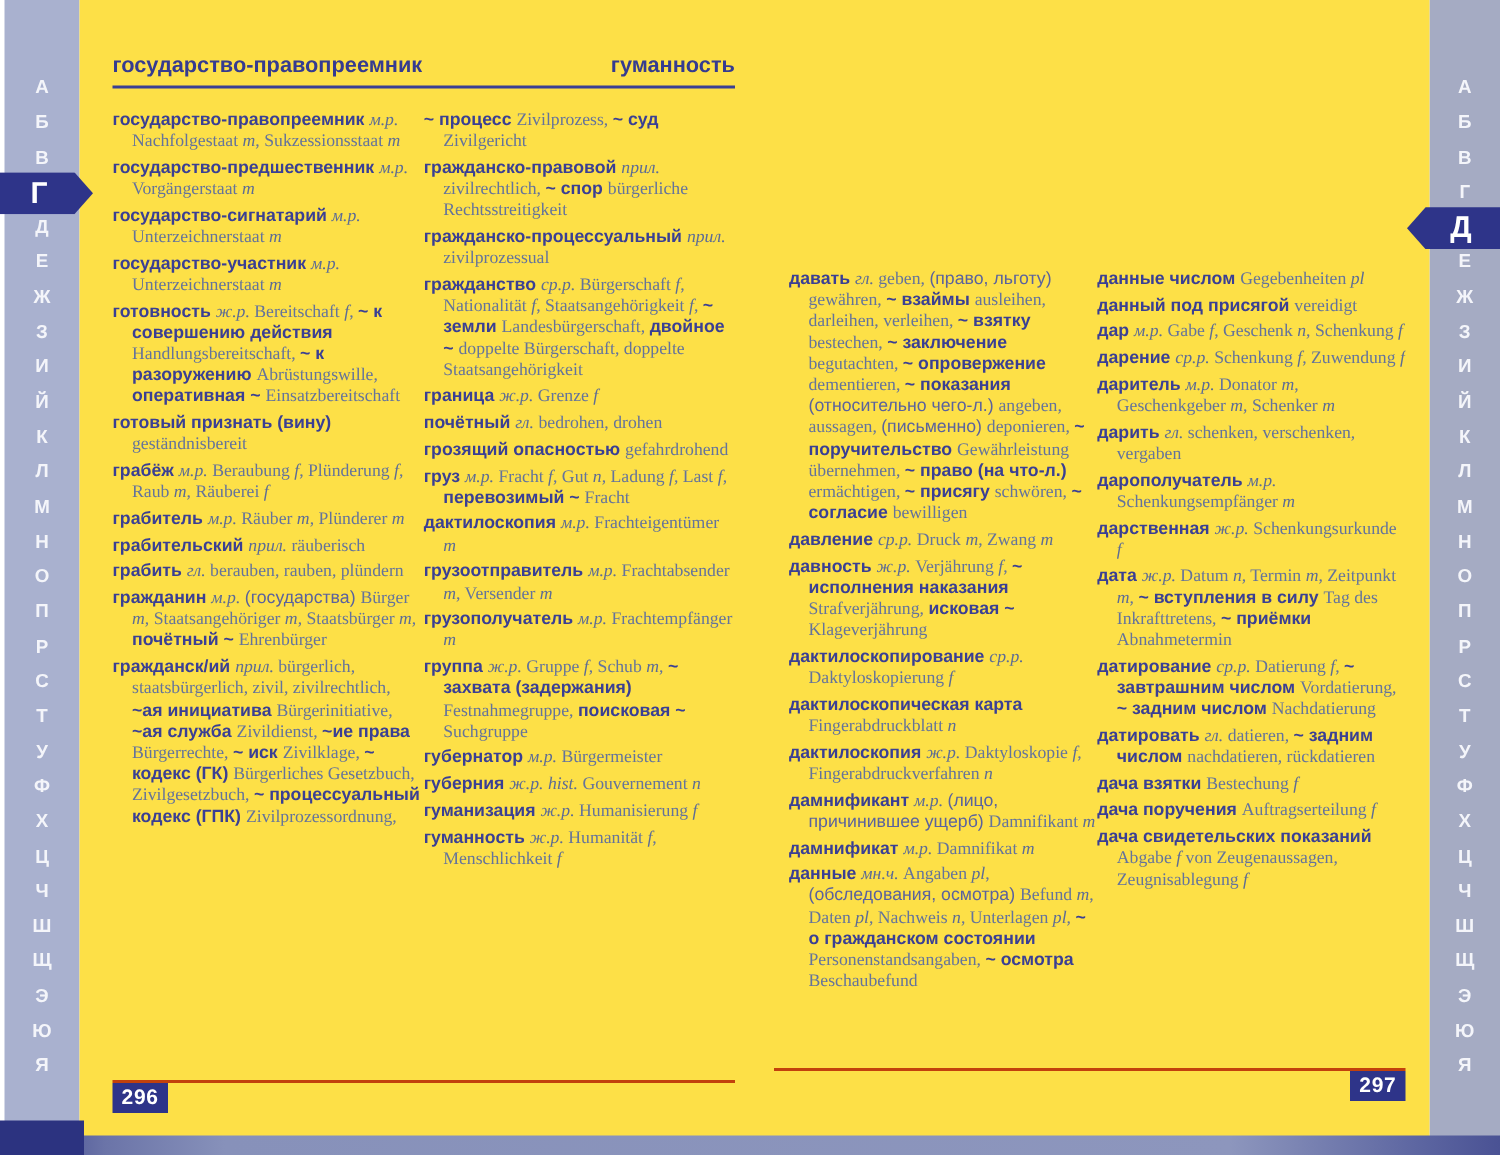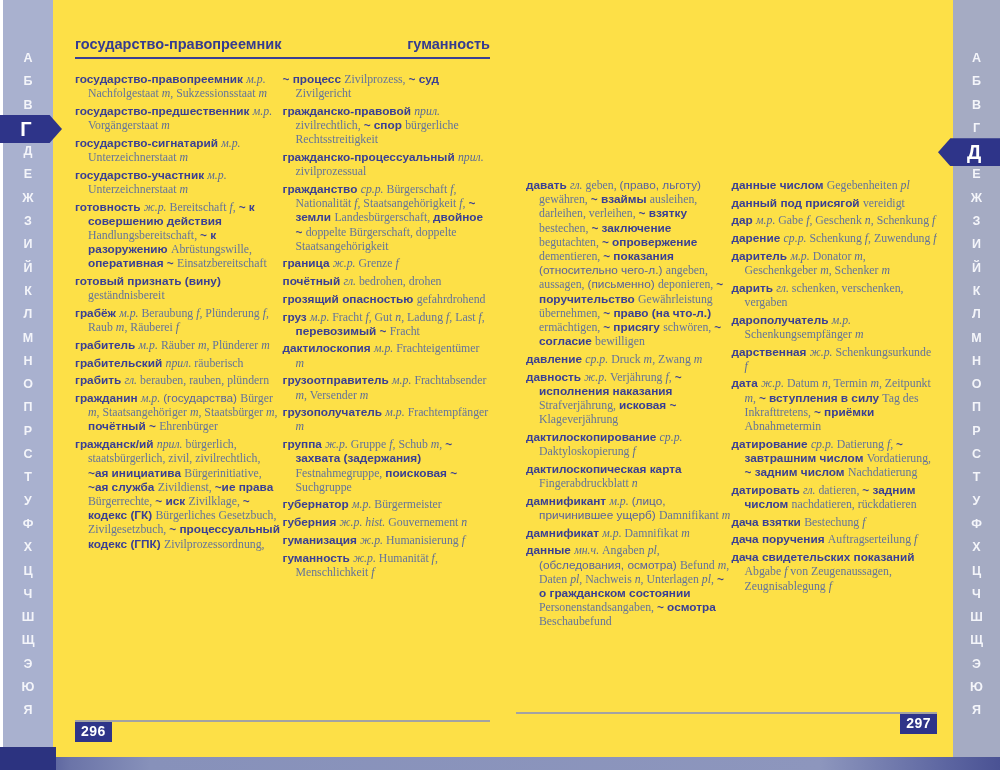--- a/index.html
+++ b/index.html
@@ -33,21 +33,21 @@
   .col{flex:1;min-width:0;}
   .entry{font-size:11.8px;line-height:14.2px;margin-bottom:3.5px;
     padding-left:13px;text-indent:-13px;color:#3a3f94;}
   .s-h{font-weight:700;color:#3a3f94;}
   .s-l{font-family:"Liberation Serif",serif;font-style:italic;color:#5d6c95;}
   .s-t{font-family:"Liberation Serif",serif;color:#64739c;}
   .s-r{color:#5a629e;}
   
   .bigletter{margin:30px 0 0 38px;height:146px;}
   
-  .footer{position:absolute;left:22px;right:10px;bottom:48px;border-top:2px solid #a3a3a3;}
+  .footer{position:absolute;left:22px;right:10px;bottom:48px;border-top:2px solid #c2410c;}
   .page-right .footer{left:16px;right:16px;bottom:56px;}
   .pagenum{position:absolute;top:0;background:#2e3489;color:#fff;font-weight:700;
     font-size:14px;padding:1px 6px 3px;letter-spacing:.5px;}
   .pagenum-left{left:0;}
   .pagenum-right{right:0;}
   
   .scan-bottom{position:absolute;left:0;right:0;bottom:0;height:13px;z-index:5;
     background:linear-gradient(90deg,#323a86 0%,#6b74a8 7%,#8791ba 15%,#8d96bd 82%,#5b64a0 95%,#4a5294 100%);}
   .scan-corner-left{position:absolute;left:0;bottom:0;width:56px;height:23px;background:#2c3380;z-index:6;}
 </style>
@@ -171,20 +171,21 @@
   </div>
 
   <div class="page page-right">
     <div class="cols">
       <div class="col" id="rp-c1">
           <div class="entry"><span class="s-h">давать </span><span class="s-l">гл. </span><span class="s-t">geben, </span><span class="s-r">(право, льготу) </span><span class="s-t">gewähren, </span><span class="s-h">~ взаймы </span><span class="s-t">ausleihen, darleihen, verleihen, </span><span class="s-h">~ взятку </span><span class="s-t">bestechen, </span><span class="s-h">~ заключение </span><span class="s-t">begutachten, </span><span class="s-h">~ опровержение </span><span class="s-t">dementieren, </span><span class="s-h">~ показания </span><span class="s-r">(относительно чего-л.) </span><span class="s-t">angeben, aussagen, </span><span class="s-r">(письменно) </span><span class="s-t">deponieren, </span><span class="s-h">~ поручительство </span><span class="s-t">Gewährleistung übernehmen, </span><span class="s-h">~ право (на что-л.) </span><span class="s-t">ermächtigen, </span><span class="s-h">~ присягу </span><span class="s-t">schwören, </span><span class="s-h">~ согласие </span><span class="s-t">bewilligen</span></div>
           <div class="entry"><span class="s-h">давление </span><span class="s-l">ср.р. </span><span class="s-t">Druck </span><span class="s-l">m</span><span class="s-t">, Zwang </span><span class="s-l">m</span></div>
           <div class="entry"><span class="s-h">давность </span><span class="s-l">ж.р. </span><span class="s-t">Verjährung </span><span class="s-l">f</span><span class="s-t">, </span><span class="s-h">~ исполнения наказания </span><span class="s-t">Strafverjährung, </span><span class="s-h">исковая ~ </span><span class="s-t">Klageverjährung</span></div>
           <div class="entry"><span class="s-h">дактилоскопирование </span><span class="s-l">ср.р. </span><span class="s-t">Daktyloskopierung </span><span class="s-l">f</span></div>
           <div class="entry"><span class="s-h">дактилоскопическая карта </span><span class="s-t">Fingerabdruckblatt </span><span class="s-l">n</span></div>
+          <div class="entry"><span class="s-h">дактилоскопия </span><span class="s-l">ж.р. </span><span class="s-t">Daktyloskopie </span><span class="s-l">f</span><span class="s-t">, Fingerabdruckverfahren </span><span class="s-l">n</span></div>
           <div class="entry"><span class="s-h">дамнификант </span><span class="s-l">м.р. </span><span class="s-r">(лицо, причинившее ущерб) </span><span class="s-t">Damnifikant </span><span class="s-l">m</span></div>
           <div class="entry"><span class="s-h">дамнификат </span><span class="s-l">м.р. </span><span class="s-t">Damnifikat </span><span class="s-l">m</span></div>
           <div class="entry"><span class="s-h">данные </span><span class="s-l">мн.ч. </span><span class="s-t">Angaben </span><span class="s-l">pl</span><span class="s-t">, </span><span class="s-r">(обследования, осмотра) </span><span class="s-t">Befund </span><span class="s-l">m</span><span class="s-t">, Daten </span><span class="s-l">pl</span><span class="s-t">, Nachweis </span><span class="s-l">n</span><span class="s-t">, Unterlagen </span><span class="s-l">pl</span><span class="s-t">, </span><span class="s-h">~ о гражданском состоянии </span><span class="s-t">Personenstandsangaben, </span><span class="s-h">~ осмотра </span><span class="s-t">Beschaubefund</span></div>
         </div>
       <div class="col" id="rp-c2">
           <div class="entry"><span class="s-h">данные числом </span><span class="s-t">Gegebenheiten </span><span class="s-l">pl</span></div>
           <div class="entry"><span class="s-h">данный под присягой </span><span class="s-t">vereidigt</span></div>
           <div class="entry"><span class="s-h">дар </span><span class="s-l">м.р. </span><span class="s-t">Gabe </span><span class="s-l">f</span><span class="s-t">, Geschenk </span><span class="s-l">n</span><span class="s-t">, Schenkung </span><span class="s-l">f</span></div>
           <div class="entry"><span class="s-h">дарение </span><span class="s-l">ср.р. </span><span class="s-t">Schenkung </span><span class="s-l">f</span><span class="s-t">, Zuwendung </span><span class="s-l">f</span></div>
           <div class="entry"><span class="s-h">даритель </span><span class="s-l">м.р. </span><span class="s-t">Donator </span><span class="s-l">m</span><span class="s-t">, Geschenkgeber </span><span class="s-l">m</span><span class="s-t">, Schenker </span><span class="s-l">m</span></div>

